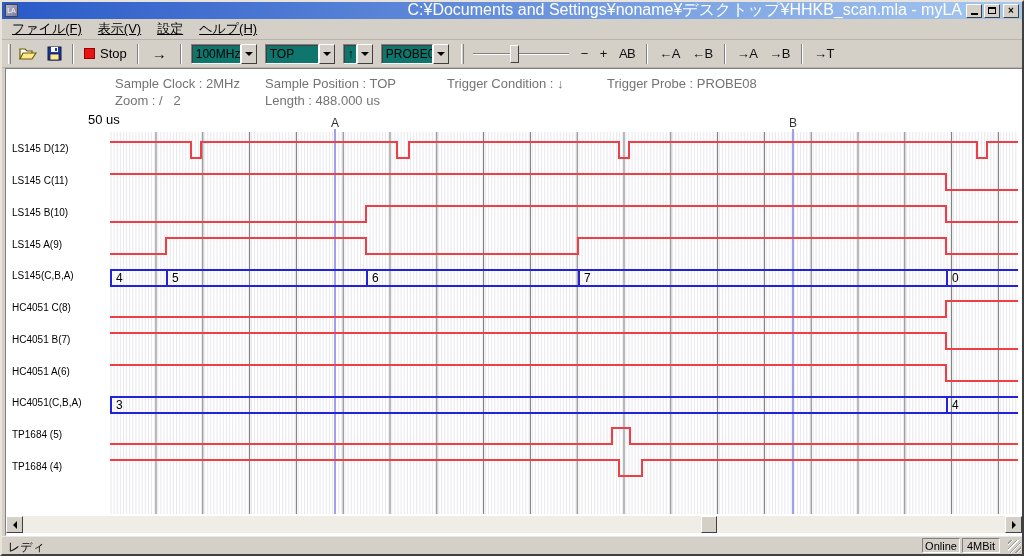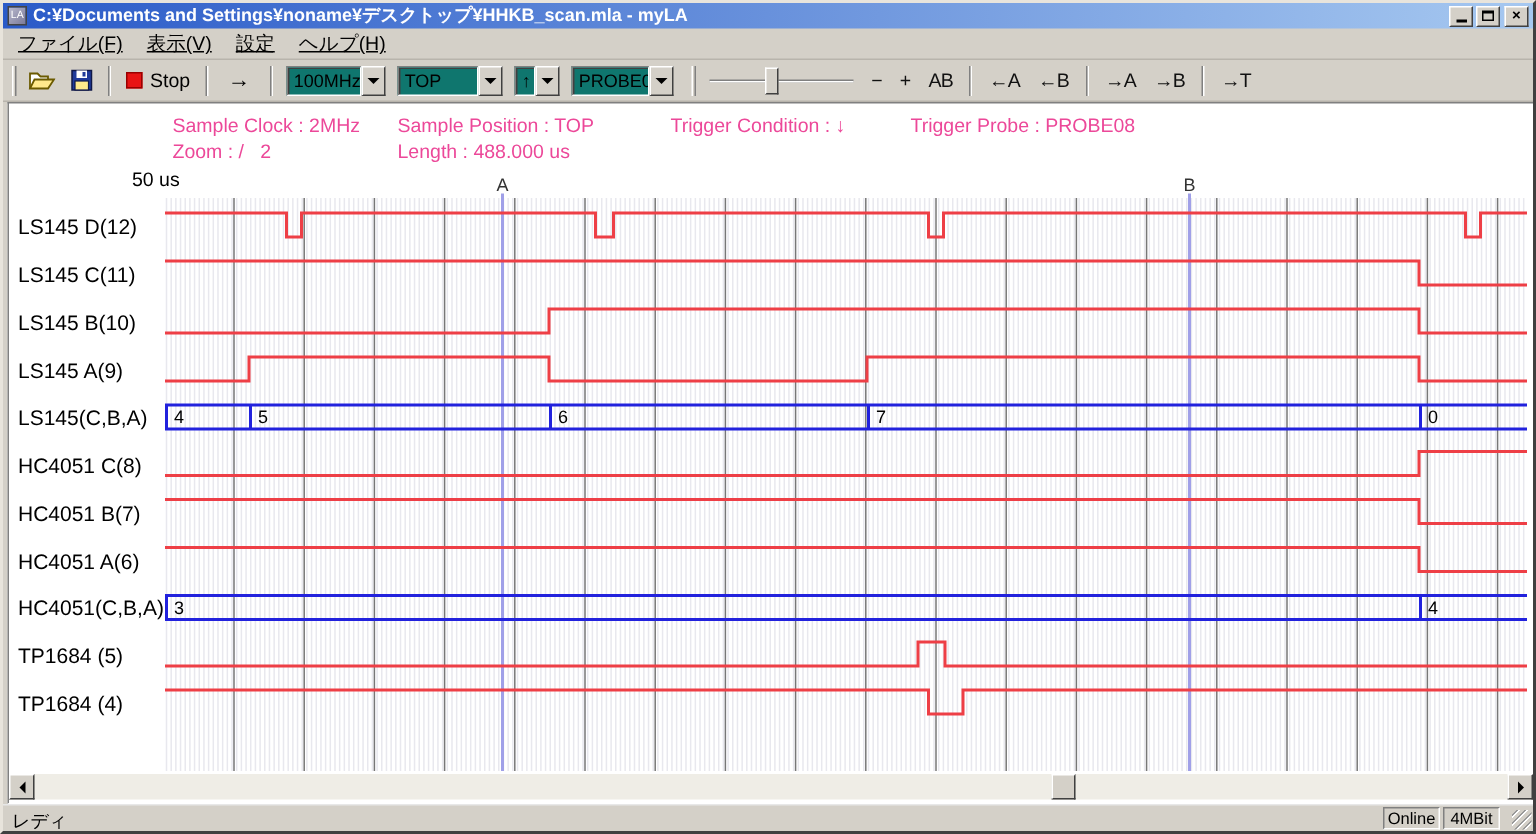--- a/index.html
+++ b/index.html
@@ -7,21 +7,21 @@
   body { font-family:"Liberation Sans", sans-serif; font-size:13px; color:#000; }
   .window { position:relative; width:1024px; height:556px; background:#d4d0c8;
             border:2px solid; border-color:#e8e4dc #404040 #404040 #e8e4dc; overflow:hidden; }
 
   
   .titlebar { position:absolute; left:0; top:0; right:0; height:17px;
               background:linear-gradient(to right,#2a5ac8,#a6c8f0);
               display:flex; align-items:center; padding:0 3px; gap:4px; }
   .app-icon { width:13px; height:13px; background:linear-gradient(135deg,#b8b8cc,#7a7a9a);
               border:1px solid #444; color:#fff; font-size:7px; line-height:11px; text-align:center; }
-  .title-text { color:#fff; font-size:12px; font-weight:bold; white-space:nowrap; overflow:hidden; flex:1; }
+  .title-text { color:#fff; font-size:16px; font-weight:normal; white-space:nowrap; overflow:hidden; flex:1;text-align:right; }
   .win-btns { display:flex; gap:2px; }
   .win-btn { width:16px; height:14px; background:#d4d0c8; border:1px solid; border-color:#fff #404040 #404040 #fff;
              display:flex; align-items:center; justify-content:center; font-size:10px; font-weight:bold; }
   .glyph-min { width:7px; height:2px; background:#000; margin-top:7px; }
   .glyph-max { width:8px; height:7px; border:1px solid #000; border-top:2px solid #000; }
 
   
   .menubar { position:absolute; left:0; top:17px; right:0; height:21px; display:flex; align-items:center;
              padding-left:2px; border-bottom:1px solid #b8b4ac; }
   .menu-item { padding:2px 8px; font-size:13px;text-decoration:underline; }
@@ -44,23 +44,23 @@
   .slider { position:relative; width:96px; height:20px; margin:0 6px; }
   .slider-track { position:absolute; left:0; right:0; top:9px; height:2px; background:#808080;
                   border-bottom:1px solid #fff; }
   .slider-thumb { position:absolute; left:37px; top:1px; width:9px; height:18px; background:#d4d0c8;
                   border:1px solid; border-color:#fff #404040 #404040 #fff; }
   .txt-btn { padding:2px 4px; margin:0 2px; font-size:13px; color:#111; letter-spacing:-0.5px; }
 
   
   .client { position:absolute; left:3px; top:66px; width:1018px; height:468px; background:#fff;
             border:1px solid; border-color:#808080 #fff #fff #808080; }
-  .info-label { position:absolute; font-size:13px; color:#ec4899; white-space:pre; }
+  .info-label { position:absolute; font-size:13px; color:#737373; white-space:pre; }
   .division-label { position:absolute; left:82px; top:43px; font-size:13px; }
-  .channel-label { position:absolute; left:6px; font-size:14px; white-space:nowrap; }
+  .channel-label { position:absolute; left:6px; font-size:10px; white-space:nowrap; }
   #wave-svg { position:absolute; left:104px; top:45px; }
 
   
   .hscroll { position:absolute; left:0px; top:447px; width:1016px; height:17px; background:#efede6; display:flex; }
   .scroll-btn { width:17px; height:17px; background:#d4d0c8; border:1px solid; border-color:#fff #404040 #404040 #fff;
                 display:flex; align-items:center; justify-content:center; }
   .tri-left { width:0; height:0; border-top:4px solid transparent; border-bottom:4px solid transparent;
               border-right:4px solid #000; }
   .tri-right { width:0; height:0; border-top:4px solid transparent; border-bottom:4px solid transparent;
                border-left:4px solid #000; }

